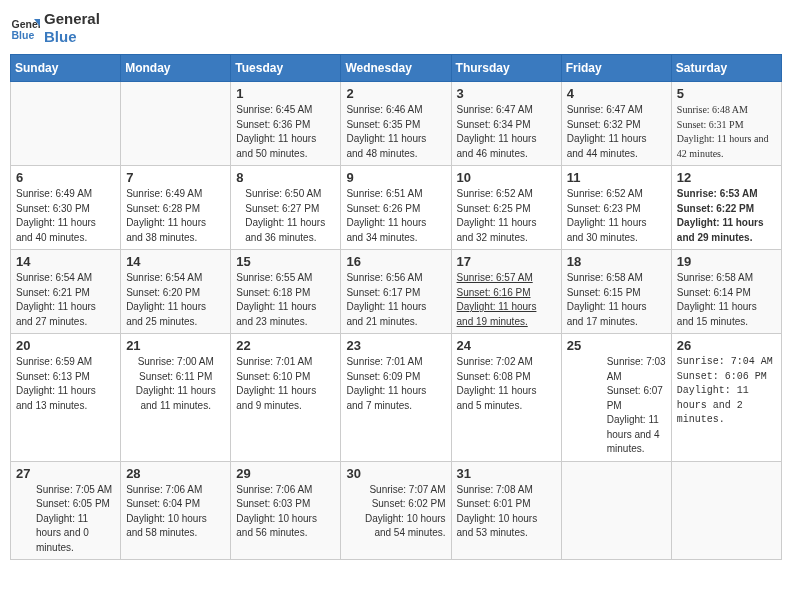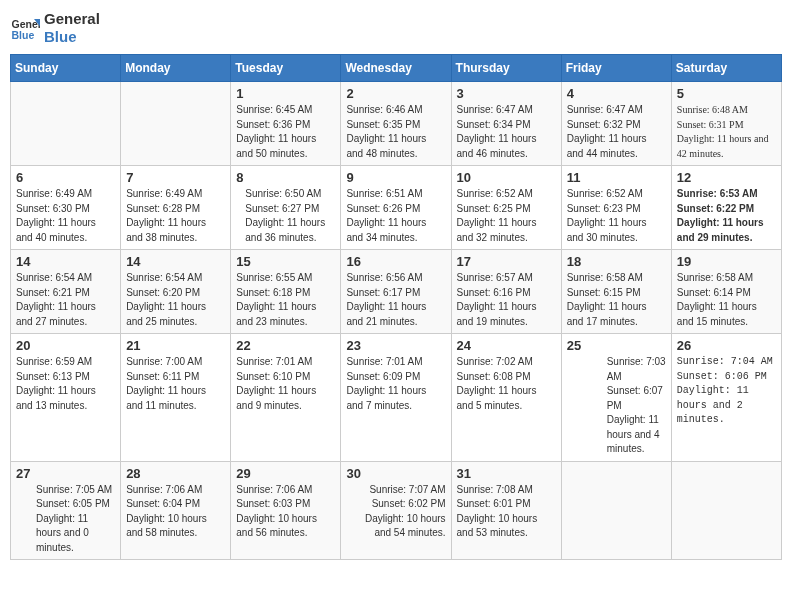--- a/index.html
+++ b/index.html
@@ -208,21 +208,21 @@
 Daylight: 11 hours and 23 minutes.</div>
         </td>
         <td>
           <span class="day-number">16</span>
           <div class="day-info" style="white-space: pre-line;">Sunrise: 6:56 AM
 Sunset: 6:17 PM
 Daylight: 11 hours and 21 minutes.</div>
         </td>
         <td>
           <span class="day-number">17</span>
-          <div class="day-info" style="white-space: pre-line;">Sunrise: 6:57 AM
+          <div class="day-info" style="white-space: pre-line; text-decoration: underline;">Sunrise: 6:57 AM
 Sunset: 6:16 PM
 Daylight: 11 hours and 19 minutes.</div>
         </td>
         <td>
           <span class="day-number">18</span>
           <div class="day-info" style="white-space: pre-line;">Sunrise: 6:58 AM
 Sunset: 6:15 PM
 Daylight: 11 hours and 17 minutes.</div>
         </td>
         <td>
@@ -234,21 +234,21 @@
       </tr>
       <tr>
         <td>
           <span class="day-number">20</span>
           <div class="day-info" style="white-space: pre-line;">Sunrise: 6:59 AM
 Sunset: 6:13 PM
 Daylight: 11 hours and 13 minutes.</div>
         </td>
         <td>
           <span class="day-number">21</span>
-          <div class="day-info" style="white-space: pre-line;">Sunrise: 7:00 AM
+          <div class="day-info" style="white-space: pre-line; text-align: center;">Sunrise: 7:00 AM
 Sunset: 6:11 PM
 Daylight: 11 hours and 11 minutes.</div>
         </td>
         <td>
           <span class="day-number">22</span>
           <div class="day-info" style="white-space: pre-line;">Sunrise: 7:01 AM
 Sunset: 6:10 PM
 Daylight: 11 hours and 9 minutes.</div>
         </td>
         <td>

